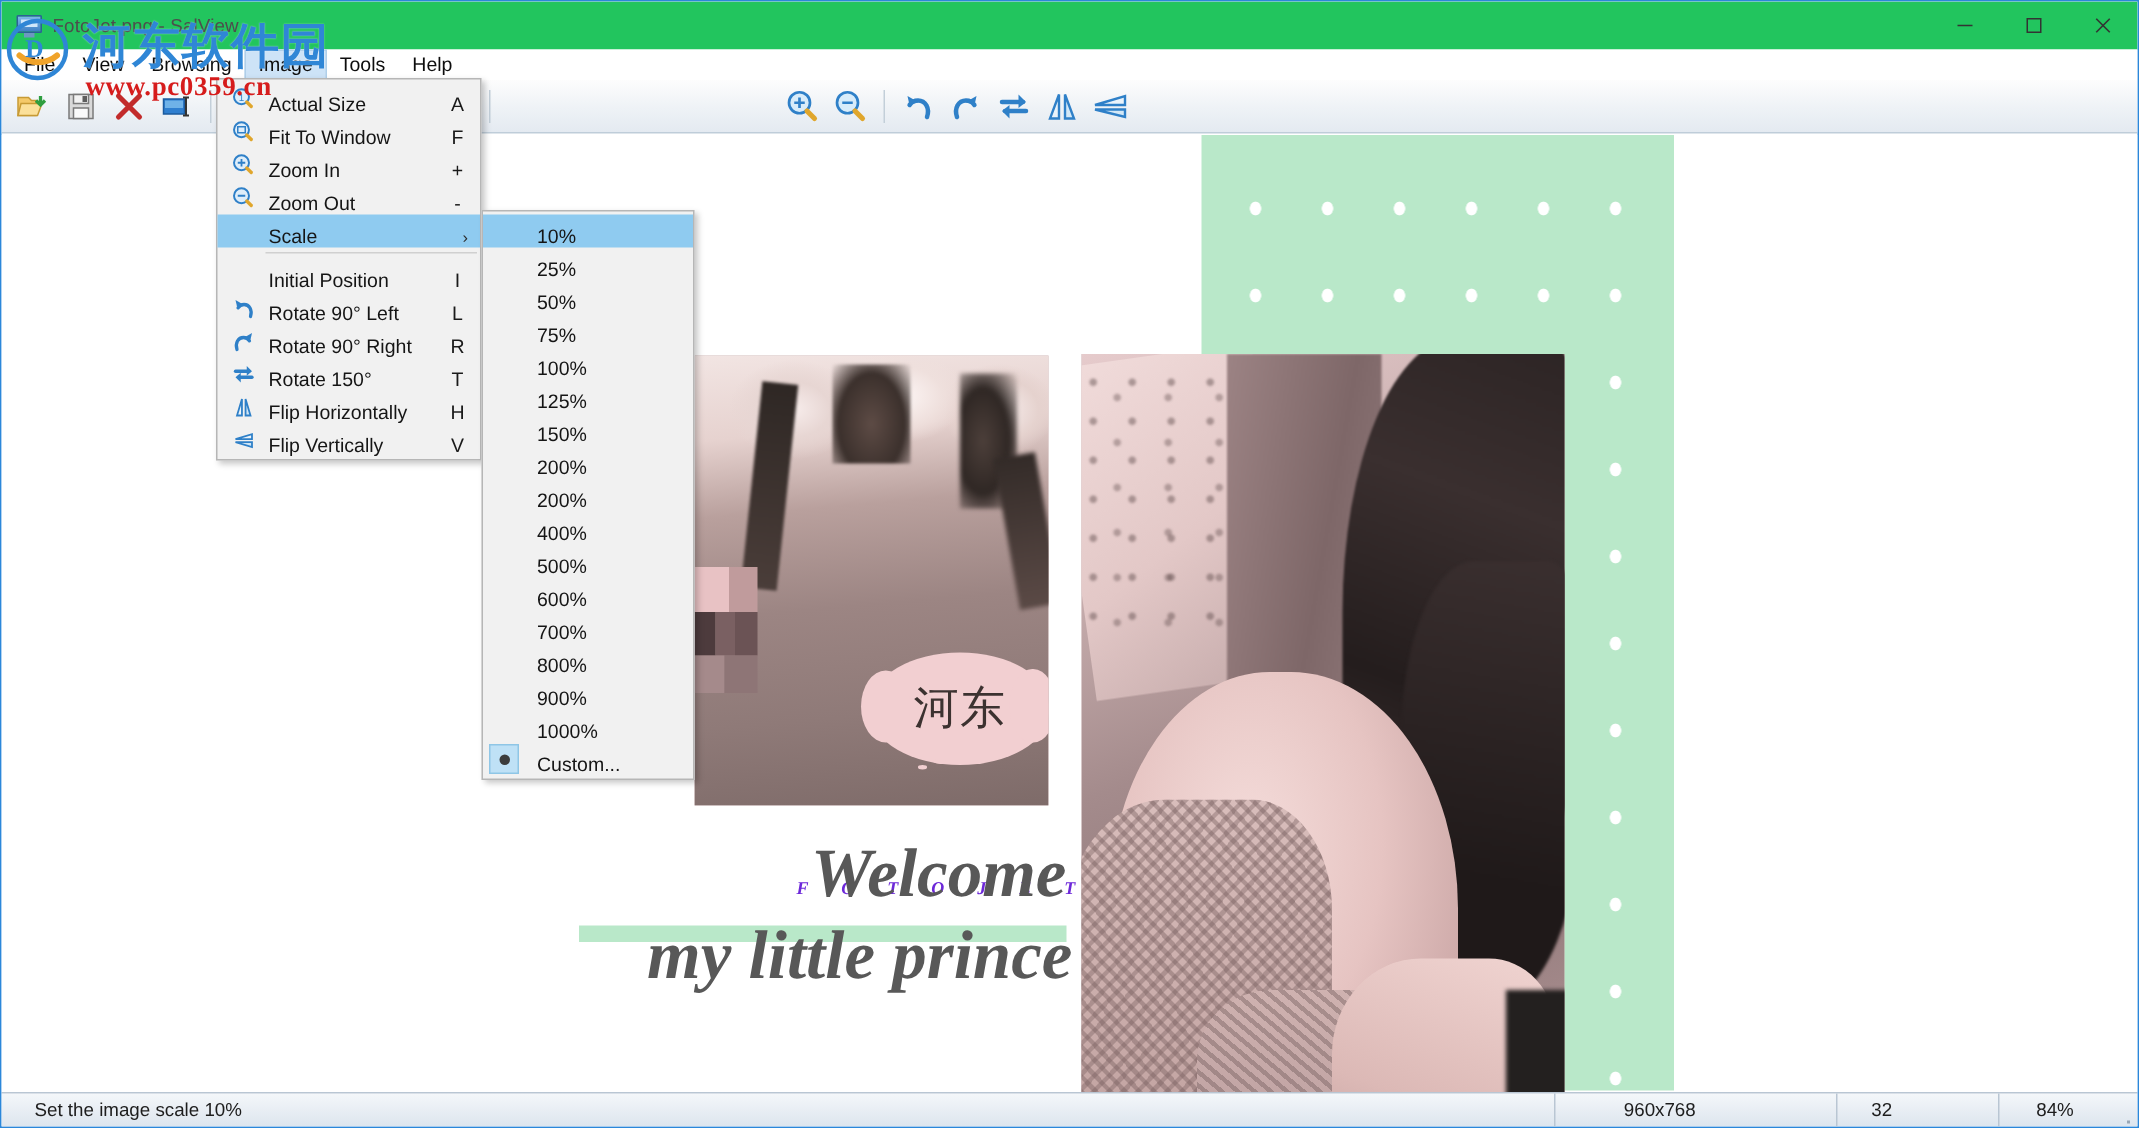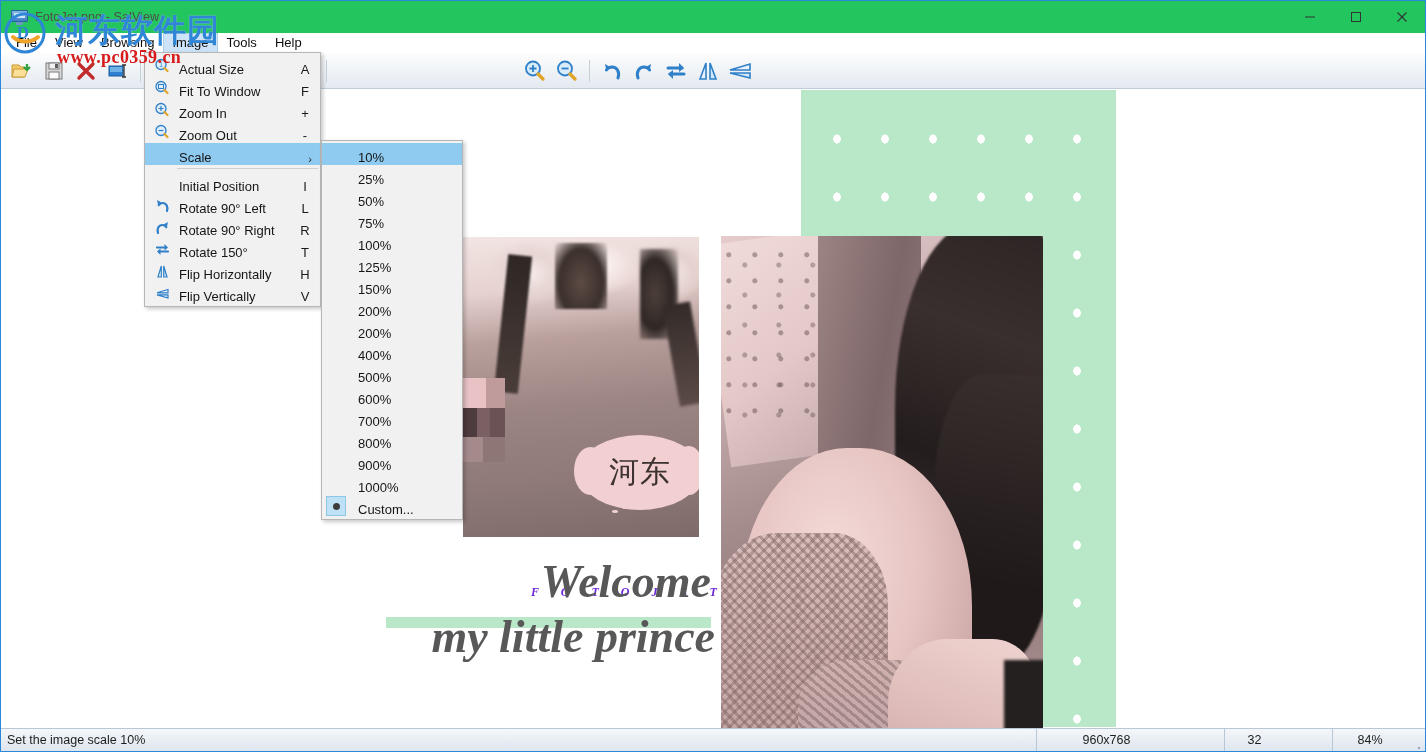--- a/index.html
+++ b/index.html
@@ -308,21 +308,21 @@
 
   
   .statusbar {
     position:absolute; left:0; bottom:0;
     width:1424px; height:23px;
     background:linear-gradient(#f4f7fa,#dde5ee);
     border-top:1px solid #b9c6d3;
     display:flex; align-items:center;
     font-size:12.5px; color:#1d1d1d;
   }
-  .sb-main { flex:1; padding-left:6px; }
+  .sb-main { flex:1; padding-left:22px; }
   .sb-cell {
     border-left:1px solid #b9c6d3;
     height:23px; display:flex; align-items:center; justify-content:center;margin-left:48px;
   }
   .sb-size { width:140px; }
   .sb-depth { width:60px; }
   .sb-zoom { width:75px; }
   .sb-grip { width:18px; position:relative; }
   .sb-grip i {
     position:absolute; width:2px; height:2px; background:#97a6b5;

